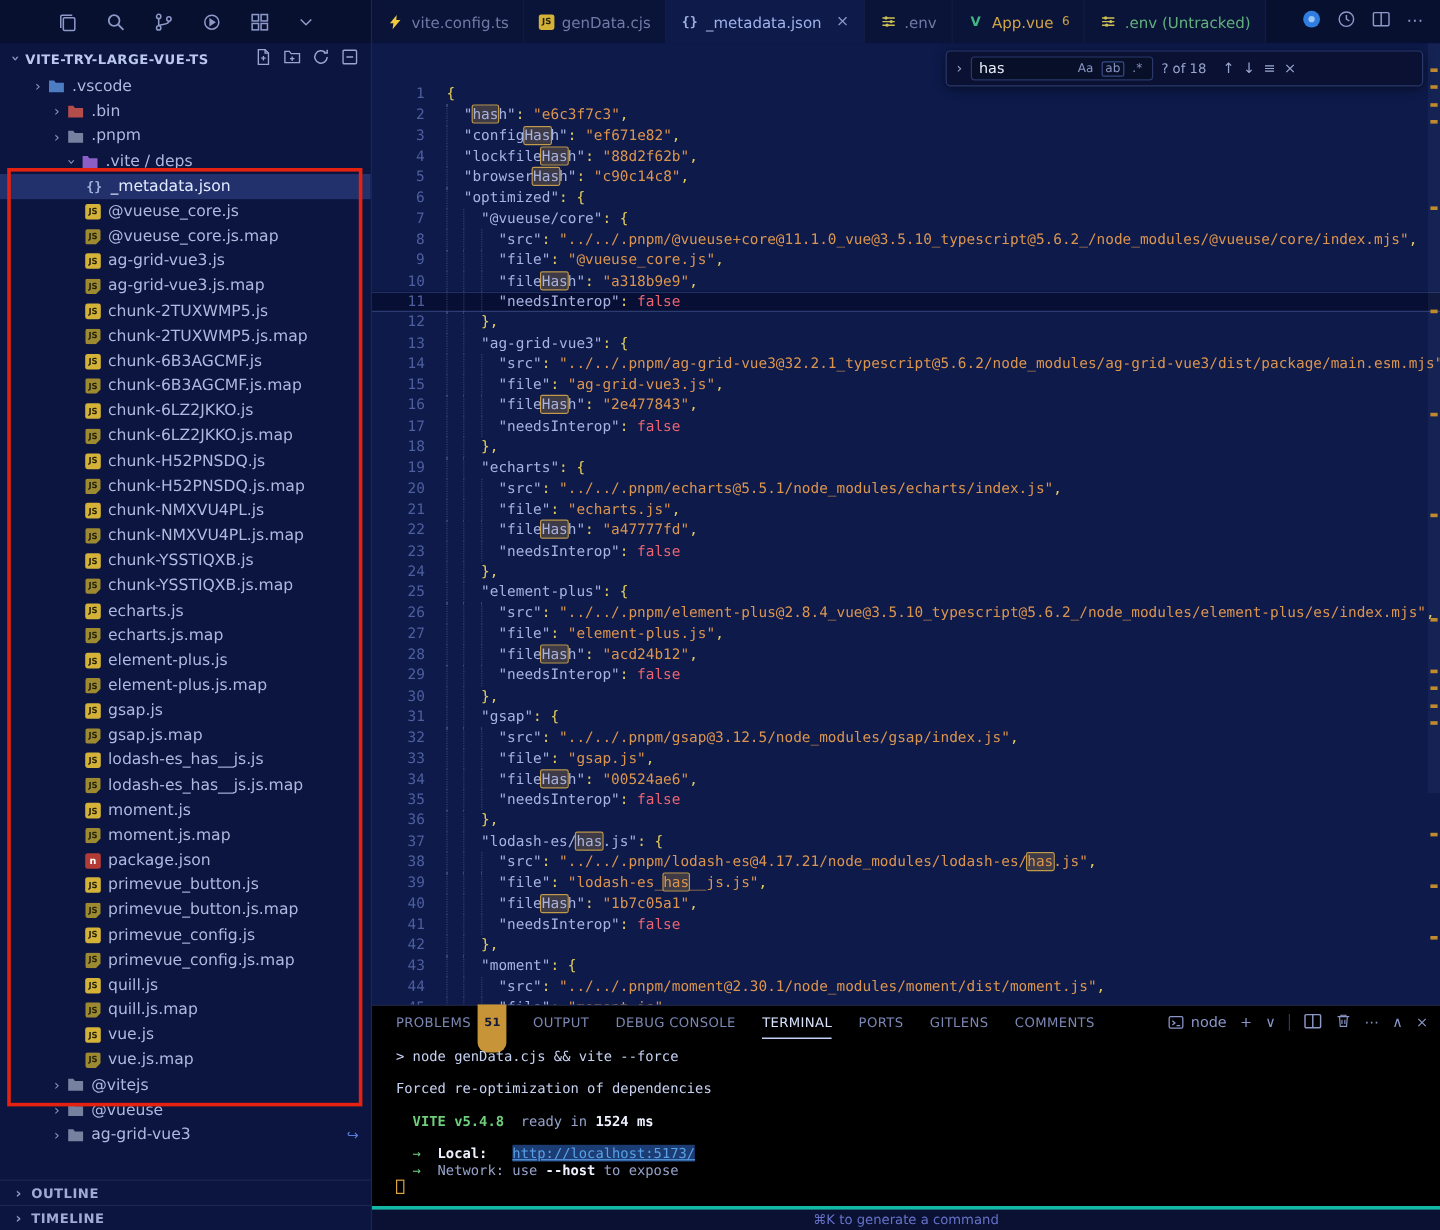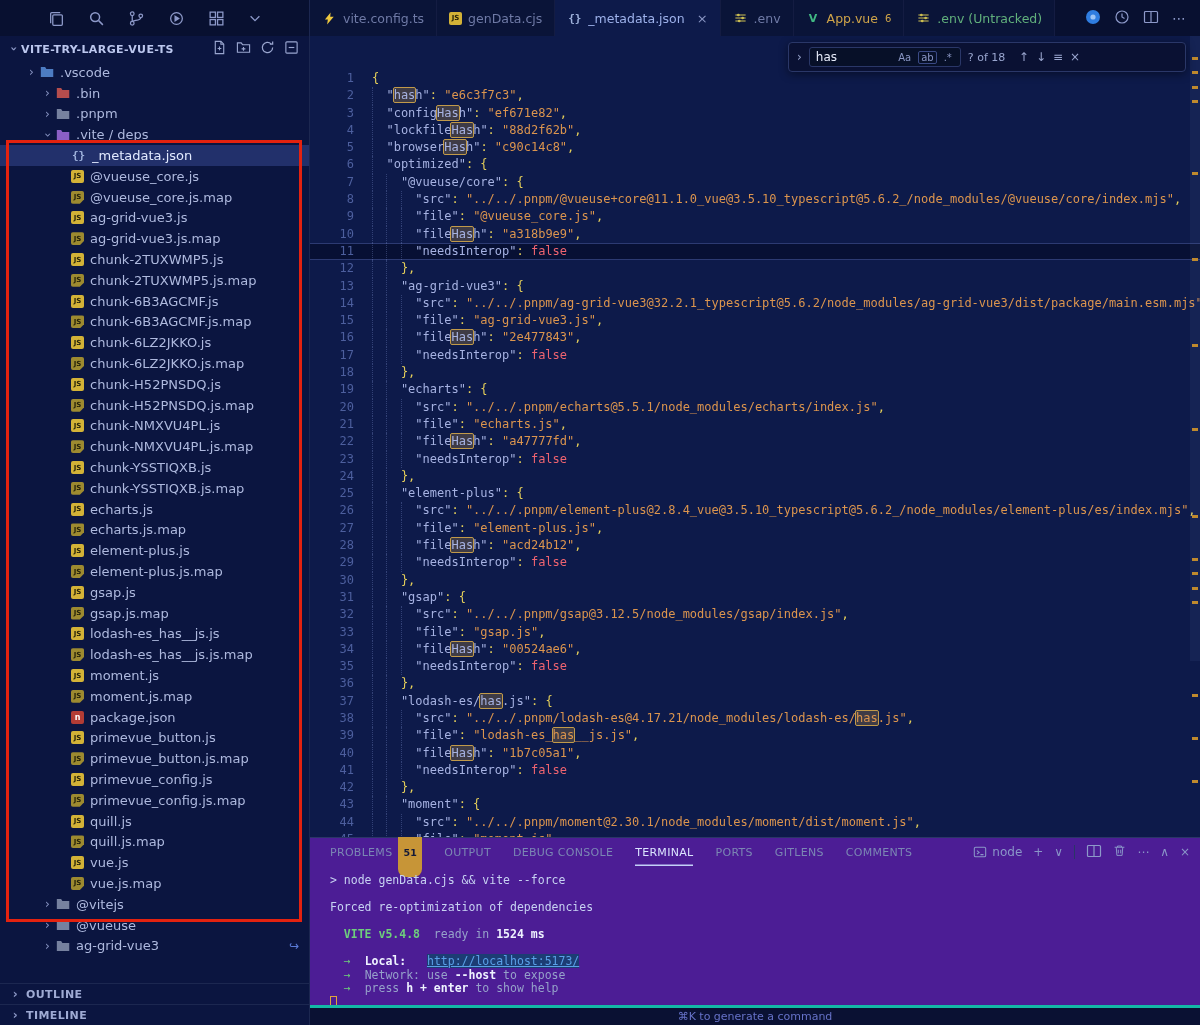--- a/index.html
+++ b/index.html
@@ -55,21 +55,21 @@
   .fw-query{flex:1}
   .fw-opt{font-size:10px;color:#8a96c4;padding:0 2px;border-radius:2px}
   .fw-opt.boxed{border:1px solid #3a4a85}
   .fw-count{min-width:44px}
   .fw-btn{font-size:12px;color:#9aa6cf}
   .ruler{position:absolute;top:0;right:0;width:10px;height:100%}
   .rthumb{position:absolute;right:0;top:0;width:10px;height:78%;background:rgba(130,150,210,.08)}
   .rmark{position:absolute;right:2px;width:6px;height:3px;background:#c08a2e}
 
   
-  .panel{height:188px;display:flex;flex-direction:column;background:#4c1d95;border-top:1px solid #2a3667}
+  .panel{height:188px;display:flex;flex-direction:column;background:#000000;border-top:1px solid #2a3667}
   .panel-head{height:28px;display:flex;align-items:center;padding:0 10px 0 20px}
   .ptab{height:100%;display:flex;align-items:center;gap:6px;margin-right:22px;font-size:11px;letter-spacing:.3px;color:#7b87b4}
   .ptab.active{color:#dbe4ff;box-shadow:inset 0 -1.5px 0 #c3d0f8}
   .pbadge{background:#c79537;color:#141a38;font-size:9.5px;font-weight:bold;border-radius:8px;padding:19px 5px}
   .pactions{margin-left:auto;display:flex;align-items:center;gap:11px;color:#8a96c8;font-size:12px}
   .term-sel{display:flex;align-items:center;gap:5px}
   .pdiv{width:1px;height:14px;background:#2a3667}
   .term{flex:1;padding:8px 0 0 20px;font-family:"DejaVu Sans Mono","Liberation Mono",monospace;font-size:11.5px;line-height:13.5px;color:#c7d2f2;overflow:hidden}
   .tl{white-space:pre;height:13.5px}
   .t-green{color:#6ecf7c}.t-greenb{color:#6ecf7c;font-weight:bold}
@@ -171,21 +171,21 @@
         </div>
         <div class="row" style="padding-left: 40px;">
           <span class="chev">›</span>
           <span class="fi fc-gray">
             <svg width="14" height="12" viewBox="0 0 16 14">
               <path d="M.8 1.2h5l1.5 2.2h8v9.4H.8z" fill="currentColor"></path>
             </svg>
           </span>
           <span class="lbl">.pnpm</span>
         </div>
-        <div class="row" style="padding-left: 40px;">
+        <div class="row" style="padding-left: 40px; margin-left: 12px;">
           <span class="chev open">›</span>
           <span class="fi fc-purple">
             <svg width="14" height="12" viewBox="0 0 16 14">
               <path d="M.8 1.2h5l1.5 2.2h8v9.4H.8z" fill="currentColor"></path>
             </svg>
           </span>
           <span class="lbl">.vite / deps</span>
         </div>
         <div class="row sel" style="padding-left: 56px;">
           <span class="chev"></span>
@@ -608,21 +608,20 @@
       </div>
       <div class="term" id="terminal">
           <div class="tl"><span>&gt; node genData.cjs &amp;&amp; vite --force</span></div>
           <div class="tl"></div>
           <div class="tl"><span>Forced re-optimization of dependencies</span></div>
           <div class="tl"></div>
           <div class="tl"><span class="t-greenb">  VITE v5.4.8</span><span class="t-dim">  ready in </span><span class="t-bold">1524 ms</span></div>
           <div class="tl"></div>
           <div class="tl"><span class="t-green">  →  </span><span class="t-bold">Local:</span><span>   </span><span class="t-link">http://localhost:5173/</span></div>
           <div class="tl"><span class="t-green">  →  </span><span class="t-dim">Network: use </span><span class="t-bold">--host</span><span class="t-dim"> to expose</span></div>
-          <div class="tl"><span class="t-green">  →  </span><span class="t-dim">press </span><span class="t-bold">h + enter</span><span class="t-dim"> to show help</span></div>
           <div class="tl"><span class="t-cursor"></span></div>
         </div>
       <div class="hintbar">
         <span>⌘K to generate a command</span>
       </div>
     </div>
   </main>
 
   <div class="annot"></div>
 </div>

